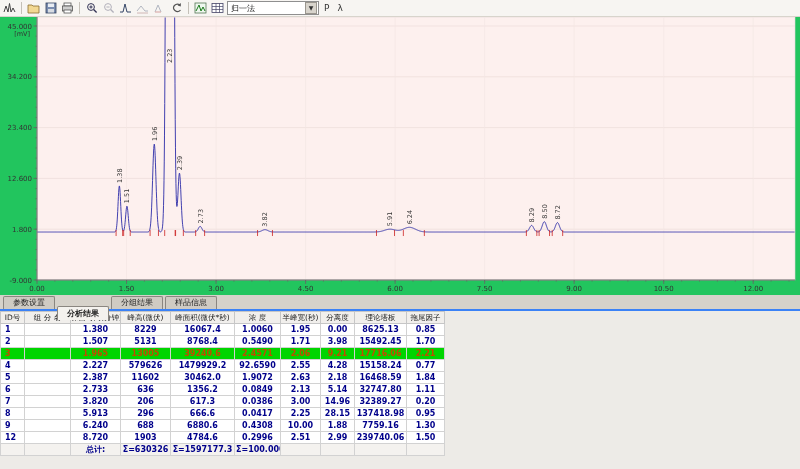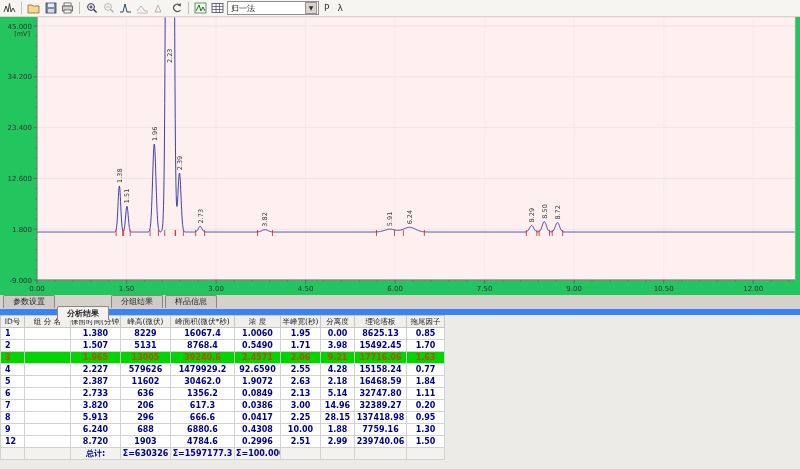--- a/index.html
+++ b/index.html
@@ -9,21 +9,21 @@
   .tool{width:15px;height:14px;display:flex;align-items:center;justify-content:center;}
   .sep{width:1px;height:12px;background:#c4c0b8;margin:0 2px;}
   .dropdown{width:86px;height:12px;border:1px solid #8f8f8f;background:#fff;font-size:8px;display:flex;align-items:center;justify-content:space-between;padding:0 1px 0 3px;margin-left:0;color:#111;}
   .dd-arrow{width:10px;height:10px;background:#d8d4cc;border:1px solid #9a968e;font-size:6px;line-height:9px;text-align:center;color:#333;}
   .tbtn{font-size:9px;color:#333;background:transparent;border:none;padding:0 3px;height:13px;font-family:inherit;}
   .dimicon{opacity:.35;}
   
   .chart-area{position:relative;height:278px;background:#22c55e;}
   .chart-area svg{position:absolute;left:0;top:0;}
   
-  .tabbar{height:14px;background:#d6d2ca;display:flex;align-items:flex-start;padding-left:3px;gap:2px;border-bottom:6px solid #3b82f6;}
+  .tabbar{height:14px;background:#d6d2ca;display:flex;align-items:flex-end;padding-left:3px;gap:2px;border-bottom:2px solid #3b82f6;}
   .tab{font-size:8px;color:#222;background:#cfcbc3;border:1px solid #8a8680;border-bottom:none;border-radius:2px 2px 0 0;padding:1px 9px 1px 9px;line-height:10px;}
   .tab.active{background:#f4f2ee;font-weight:bold;position:relative;top:11px;padding-top:2px;}
   
   .table-region{height:160px;background:#edebe7;}
   table{border-collapse:collapse;table-layout:fixed;width:444px;font-size:8px;background:#fff;}
   th{font-weight:normal;color:#222;border:1px solid #c6c6c6;height:11px;padding:0;background:#f1efec;font-size:7.5px;white-space:nowrap;overflow:hidden;margin-left:16px;}
   td{color:#00008b;font-weight:bold;text-align:center;border:1px solid #d2d2d2;height:11px;padding:0 1px;white-space:nowrap;overflow:hidden;background:#fff;}
   td.c-id{text-align:left;padding-left:4px;}
   tr.selected td{background:#00d500;color:#c24a00;}
   tr.total-row td{background:#f4f2ef;}
@@ -344,21 +344,21 @@
         <tr class="selected">
           <td class="c-id">3</td>
           <td class="c-name"></td>
           <td class="c-rt">1.965</td>
           <td class="c-height">13005</td>
           <td class="c-area">39240.6</td>
           <td class="c-conc">2.4571</td>
           <td class="c-half_width">2.06</td>
           <td class="c-resolution">9.21</td>
           <td class="c-plates">17716.06</td>
-          <td class="c-tailing">1.63</td>
+          <td class="c-tailing">2.21</td>
         </tr>
         <tr>
           <td class="c-id">4</td>
           <td class="c-name"></td>
           <td class="c-rt">2.227</td>
           <td class="c-height">579626</td>
           <td class="c-area">1479929.2</td>
           <td class="c-conc">92.6590</td>
           <td class="c-half_width">2.55</td>
           <td class="c-resolution">4.28</td>

